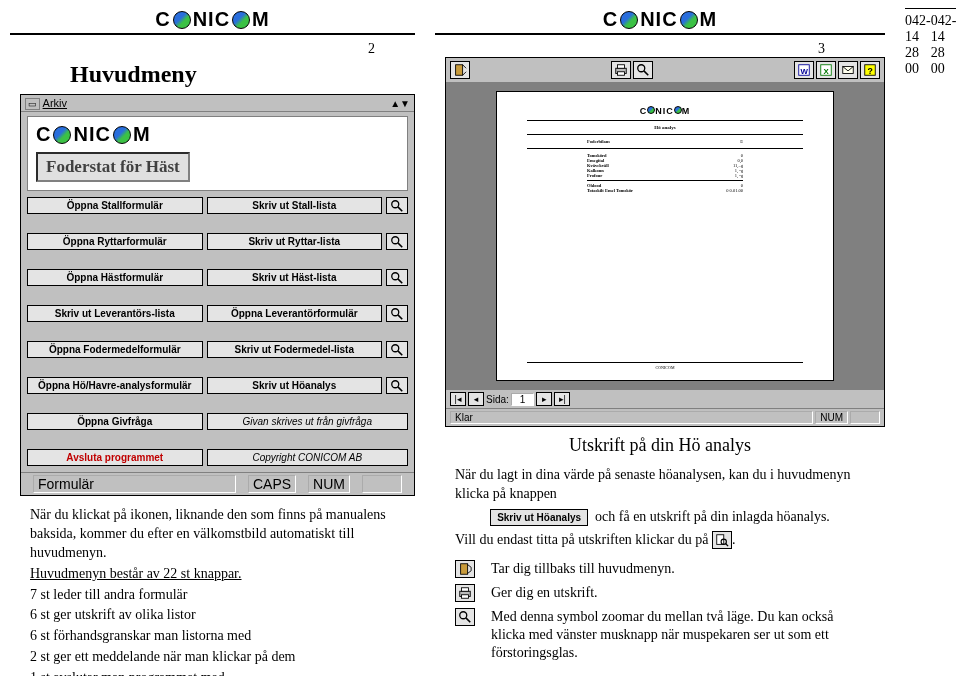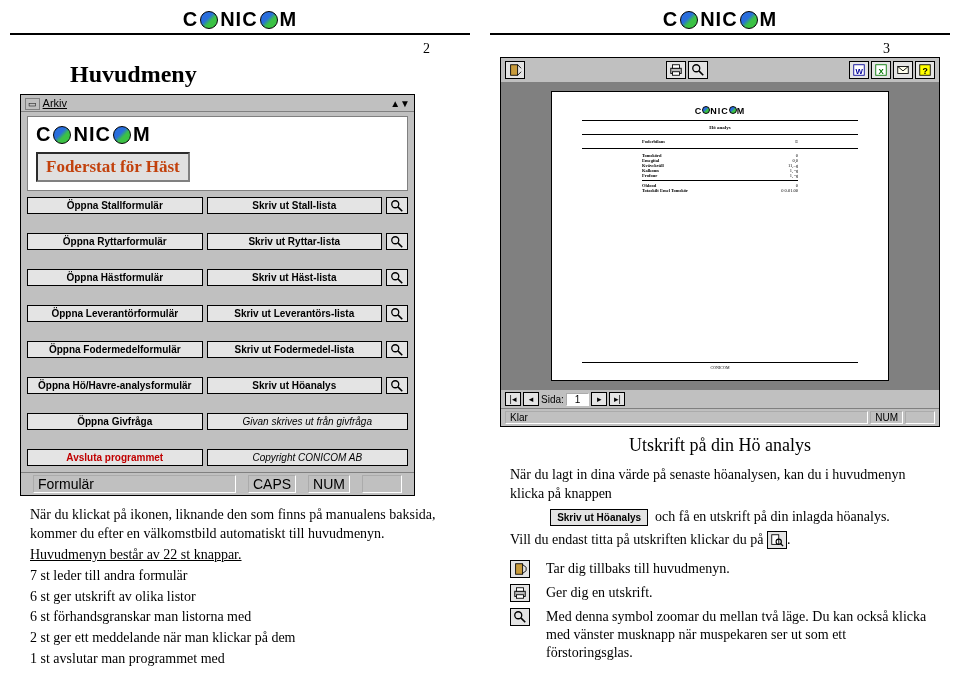--- a/index.html
+++ b/index.html
@@ -8,21 +8,21 @@
     padding: 0;
     width: 960px;
     height: 676px;
     font-family: "Times New Roman", serif;
     font-size: 13px;
     background: #fff;
     color: #000;
   }
   .page {
     display: flex;
-    flex-direction: column;
+    flex-direction: row;
     height: 100%;
   }
   .cols {
     display: flex;
     flex: 1;
     gap: 20px;
     padding: 8px 10px 0 10px;
   }
   .col {
     flex: 1;
@@ -91,21 +91,21 @@
     margin: 4px 6px 2px 6px;
     border: 1px solid #808080;
   }
   .top-banner .logo { font-size: 20px; }
   .foderstat {
     border: 2px inset #808080;
     padding: 3px 8px;
     font-family: "Times New Roman", serif;
     font-size: 17px;
     font-weight: bold;
-    color: #c2410c;
+    color: #404040;
     background:#e0e0e0;
   }
   .btn-grid {
     display: grid;
     grid-template-columns: 1fr 1fr 22px;
     gap: 19px 4px;
     padding: 4px 6px 6px 6px;
   }
   .btn {
     border: 1px solid #000;
@@ -279,22 +279,22 @@
 
           <div class="btn">Öppna Hästformulär</div>
           <div class="btn">Skriv ut Häst-lista</div>
           <div class="magbtn">
               <svg viewBox="0 0 16 16">
                 <circle cx="6" cy="6" r="4" fill="none" stroke="#000" stroke-width="1.5"></circle>
                 <line x1="9" y1="9" x2="14" y2="14" stroke="#000" stroke-width="1.8"></line>
               </svg>
             </div>
 
+          <div class="btn">Skriv ut Leverantörs-lista</div>
           <div class="btn">Öppna Leverantörformulär</div>
-          <div class="btn">Skriv ut Leverantörs-lista</div>
           <div class="magbtn">
               <svg viewBox="0 0 16 16">
                 <circle cx="6" cy="6" r="4" fill="none" stroke="#000" stroke-width="1.5"></circle>
                 <line x1="9" y1="9" x2="14" y2="14" stroke="#000" stroke-width="1.8"></line>
               </svg>
             </div>
 
           <div class="btn">Öppna Fodermedelformulär</div>
           <div class="btn">Skriv ut Fodermedel-lista</div>
           <div class="magbtn">

